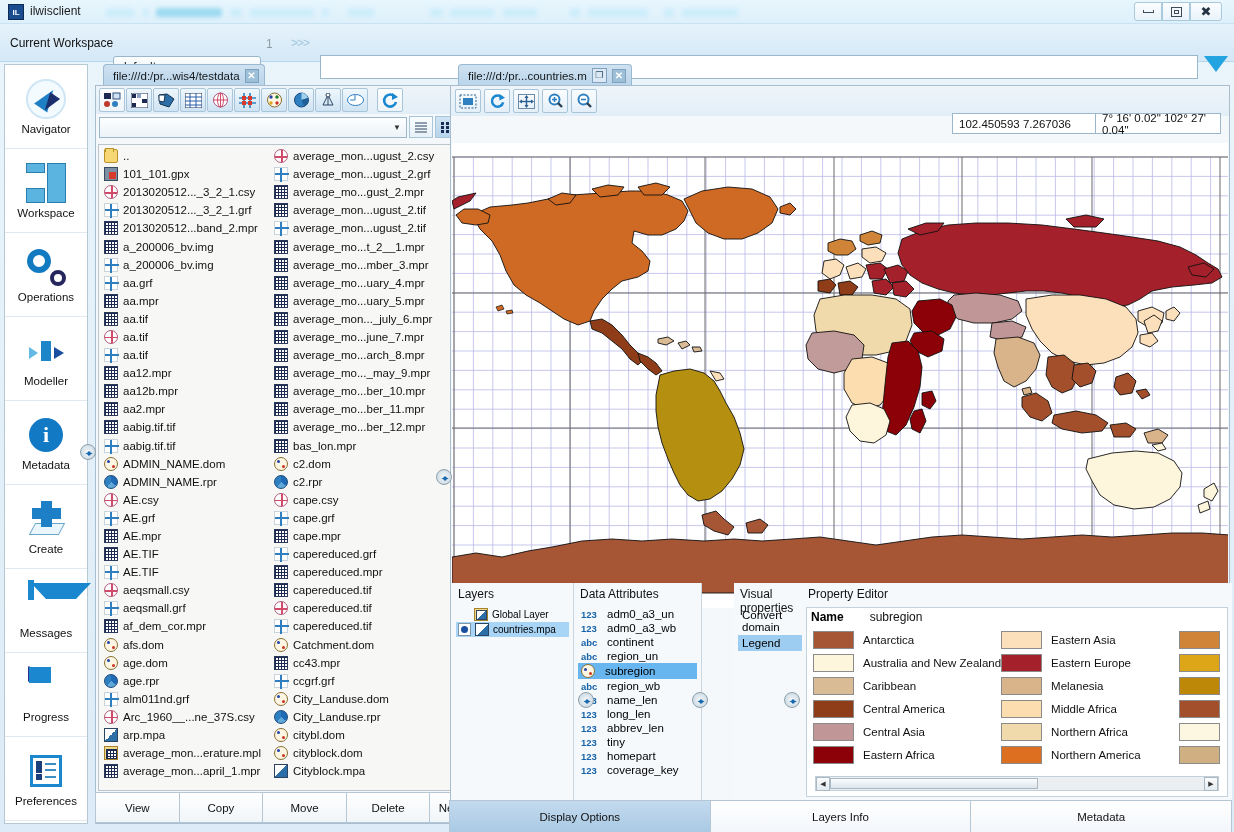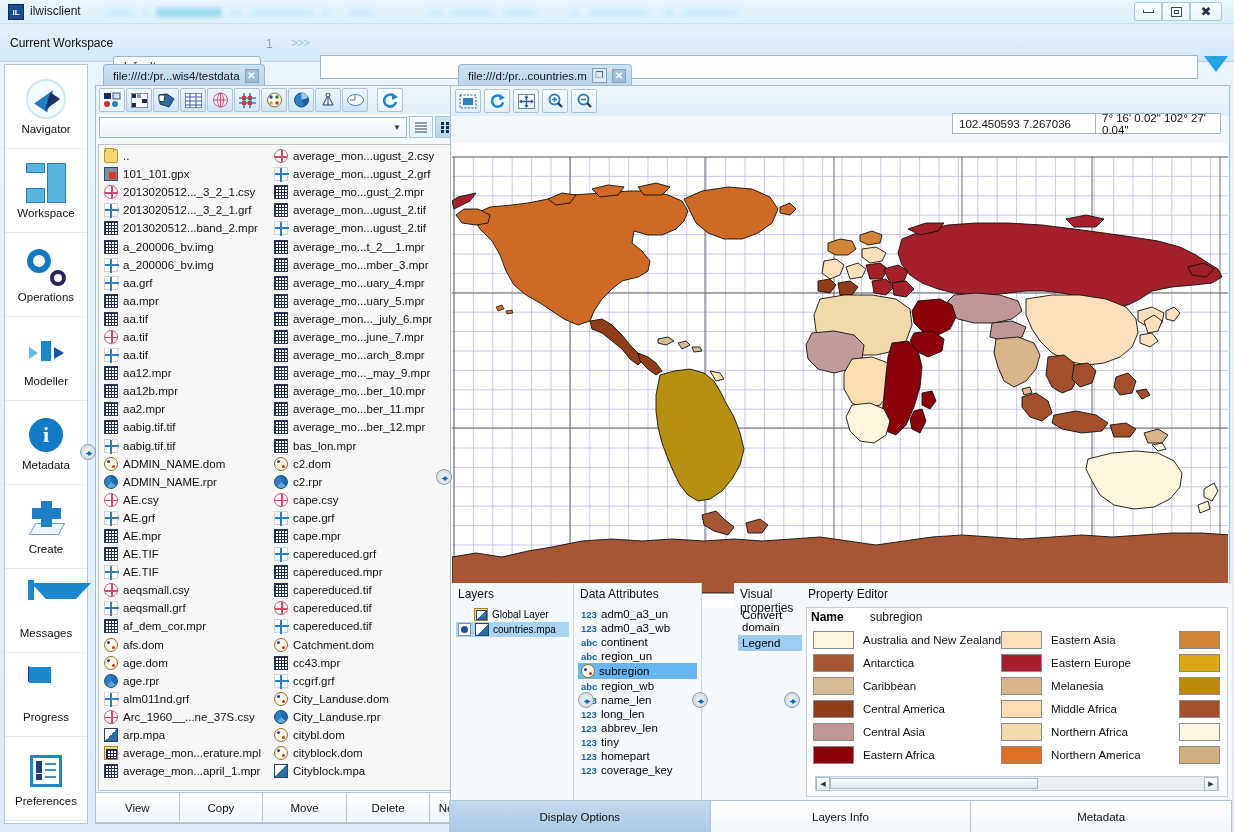--- a/index.html
+++ b/index.html
@@ -300,21 +300,21 @@
   .tree-item.indent { padding-left: 18px; }
   .tree-item.sel { background: #a8d4f5; }
   .radio-dot { width: 13px; height: 13px; border: 1px solid #7f96a6; background: #fff;
     display: flex; align-items: center; justify-content: center; }
   .radio-dot i { width: 7px; height: 7px; border-radius: 50%; background: #1b4fa0; display: block; }
   .layer-ico { width: 14px; height: 13px; background: #f3d98b; border: 1px solid #a58127; position: relative; }
   .layer-ico::after { content:""; position: absolute; right: 0; bottom: 0; width: 9px; height: 8px;
     background: linear-gradient(135deg,#fff 50%,#2c6fa8 50%); border: 1px solid #2b4560; }
   .mpa-ico { width: 14px; height: 13px; background: linear-gradient(135deg,#ffffff 55%,#2c6fa8 55%); border: 1px solid #2b4560; }
 
-  .attr-item { display: flex; align-items: center; gap: 4px; padding: 1px 2px 1px 3px; font-size: 11.5px; }
+  .attr-item { display: flex; align-items: center; gap: 10px; padding: 1px 2px 1px 3px; font-size: 11.5px; }
   .attr-item.sel { background: #68b6f0; }
   .badge123 { font-size: 9.5px; font-weight: bold; color: #1663a8; font-family: "Liberation Sans", sans-serif; width: 16px; }
   .badgeabc { font-size: 9.5px; font-weight: bold; color: #1663a8; width: 16px; }
   .badgedom { width: 14px; height: 14px; border-radius: 50%; background: #fdf6e3; border: 1px solid #8a7030; position: relative; }
   .badgedom::before { content:""; position:absolute; left:2px; top:3px; width:3px; height:3px; border-radius:50%; background:#2244aa; }
   .badgedom::after { content:""; position:absolute; right:2px; bottom:2px; width:3px; height:3px; border-radius:50%; background:#cc3322; }
 
   .vp-item { font-size: 11.5px; padding: 2px 4px; }
   .vp-item.sel { background: #9ecdf2; }
 
@@ -1253,26 +1253,26 @@
       <div class="dhead">Property Editor</div>
       <div class="dbody">
         <div class="prop-name-row">
           <span class="k">Name</span>
           <span class="v">subregion</span>
         </div>
         <div id="prop-grid">
           <div id="legend-cols">
             <div class="legend-col" id="lc1">
                 <div class="legend-row">
+                  <span class="sw" style="background: rgb(166, 85, 53);"></span>
+                  <span class="lbl">Antarctica</span>
+                </div>
+                <div class="legend-row">
                   <span class="sw" style="background: rgb(253, 245, 220);"></span>
                   <span class="lbl">Australia and New Zealand</span>
-                </div>
-                <div class="legend-row">
-                  <span class="sw" style="background: rgb(166, 85, 53);"></span>
-                  <span class="lbl">Antarctica</span>
                 </div>
                 <div class="legend-row">
                   <span class="sw" style="background: rgb(217, 188, 149);"></span>
                   <span class="lbl">Caribbean</span>
                 </div>
                 <div class="legend-row">
                   <span class="sw" style="background: rgb(143, 60, 24);"></span>
                   <span class="lbl">Central America</span>
                 </div>
                 <div class="legend-row">

